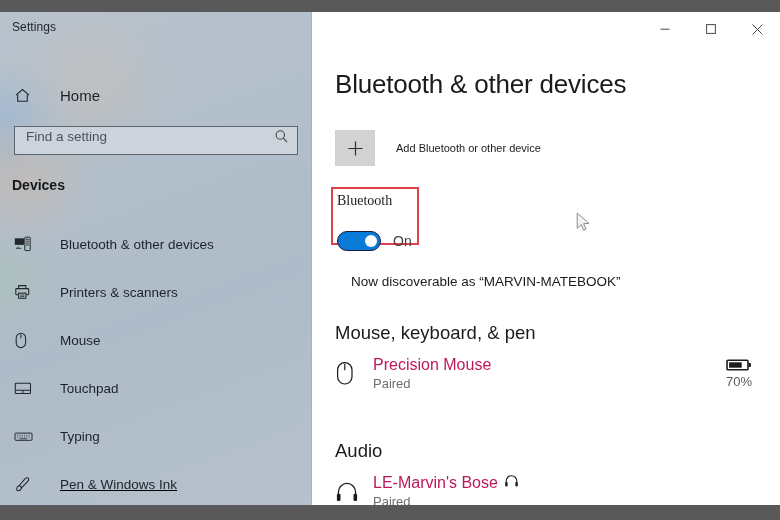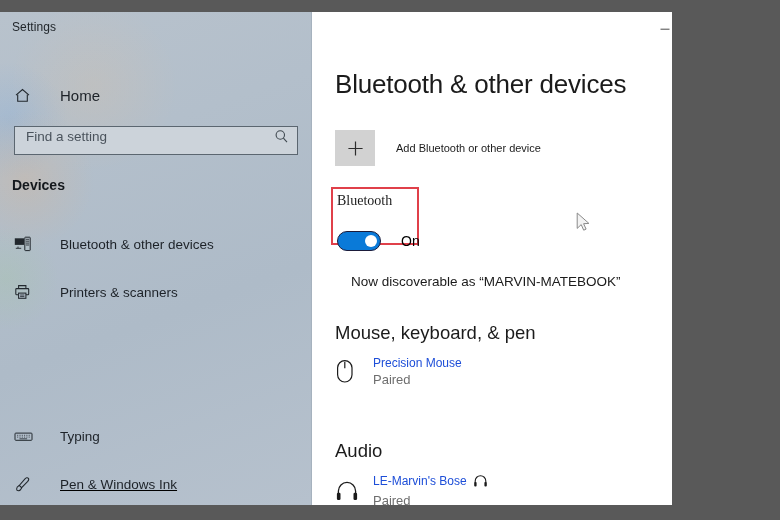--- a/index.html
+++ b/index.html
@@ -8,21 +8,21 @@
   html, body {
     width: 780px;
     height: 520px;
     overflow: hidden;
     background: #595959;
     font-family: "Liberation Sans", sans-serif;
   }
 
   #screen {
     position: relative;
-    width: 672px;
+    width: 780px;
     height: 520px;
     background: #595959;
     overflow: hidden;
   }
 
   
   .band {
     position: absolute;
     left: 0;
     width: 780px;
@@ -235,23 +235,23 @@
     position: absolute;
     right: 3px;
     top: 50%;
     transform: translateY(-50%);
     width: 12px;
     height: 12px;
     border-radius: 50%;
     background: #ffffff;
   }
   #bt-state {
-    margin-left: 20px;
+    margin-left: 12px;
     font-size: 14px;
-    color: #000000;
+    color: #404040;
   }
 
   #discoverable {
     position: absolute;
     left: 38px;
     top: 262px;
     font-size: 13.5px;
     color: #1b1b1b;
   }
 
@@ -279,22 +279,22 @@
   .device-icon {
     width: 38px;
     min-width: 38px;
     display: flex;
     align-items: center;
     justify-content: flex-start;
     color: #1b1b1b;
   }
   .device-text { flex: 1; }
   .device-name {
-    font-size: 12px;
-    color: #1d4ed8;
+    font-size: 16px;
+    color: #be185d;
     display: flex;
     align-items: flex-start;
     gap: 6px;
   }
   .device-status {
     font-size: 13px;
     color: #6e6e6e;
     margin-top: 2px;
   }
   .device-meta {
@@ -372,21 +372,39 @@
           <svg width="17" height="16" viewBox="0 0 17 16" fill="none" stroke="currentColor" stroke-width="1.05">
             <path d="M4.6 4.4 V1.6 h7.3 v2.8"></path>
             <rect x="1.8" y="4.6" width="12.9" height="6.1" rx="0.7"></rect>
             <rect x="4.6" y="9.1" width="7.3" height="5.2" fill="#b3bfcb"></rect>
             <path d="M6.1 11 h4.3 M6.1 12.6 h4.3" stroke-width="0.85"></path>
           </svg>
         </span>
         <span class="lbl">Printers &amp; scanners</span>
       </div>
 
-
+      <div class="nav-row" style="top:311px;">
+        <span class="ico">
+          <svg width="14" height="17" viewBox="0 0 14 17" fill="none" stroke="currentColor" stroke-width="1.05">
+            <rect x="2.2" y="1.3" width="9.4" height="14.3" rx="4.7"></rect>
+            <path d="M6.9 2.2 v4.1"></path>
+          </svg>
+        </span>
+        <span class="lbl">Mouse</span>
+      </div>
+
+      <div class="nav-row" style="top:359px;">
+        <span class="ico">
+          <svg width="18" height="14" viewBox="0 0 18 14" fill="none" stroke="currentColor" stroke-width="1.05">
+            <rect x="1.3" y="2.2" width="15.2" height="10.3" rx="0.8"></rect>
+            <path d="M1.3 9.3 h15.2 M8.9 9.3 v3.2"></path>
+          </svg>
+        </span>
+        <span class="lbl">Touchpad</span>
+      </div>
 
       <div class="nav-row" style="top:407px;text-align:right;">
         <span class="ico">
           <svg width="19" height="13" viewBox="0 0 19 13" fill="none" stroke="currentColor" stroke-width="1">
             <rect x="1" y="3.1" width="17" height="7.2" rx="0.8"></rect>
             <path d="M3.2 5.3 h1 M5.5 5.3 h1 M7.8 5.3 h1 M10.1 5.3 h1 M12.4 5.3 h1 M14.7 5.3 h1
                      M3.2 7.1 h1 M5.5 7.1 h1 M7.8 7.1 h1 M10.1 7.1 h1 M12.4 7.1 h1 M14.7 7.1 h1
                      M5.5 8.8 h7.6" stroke-width="0.8"></path>
           </svg>
         </span>

